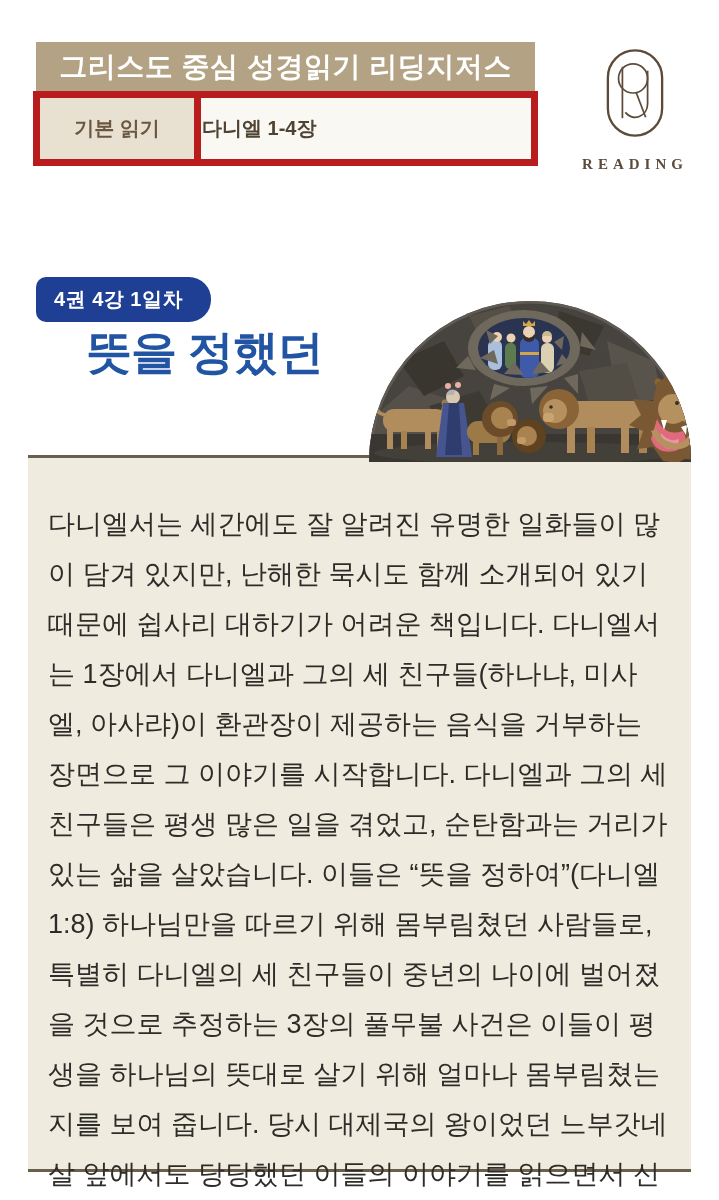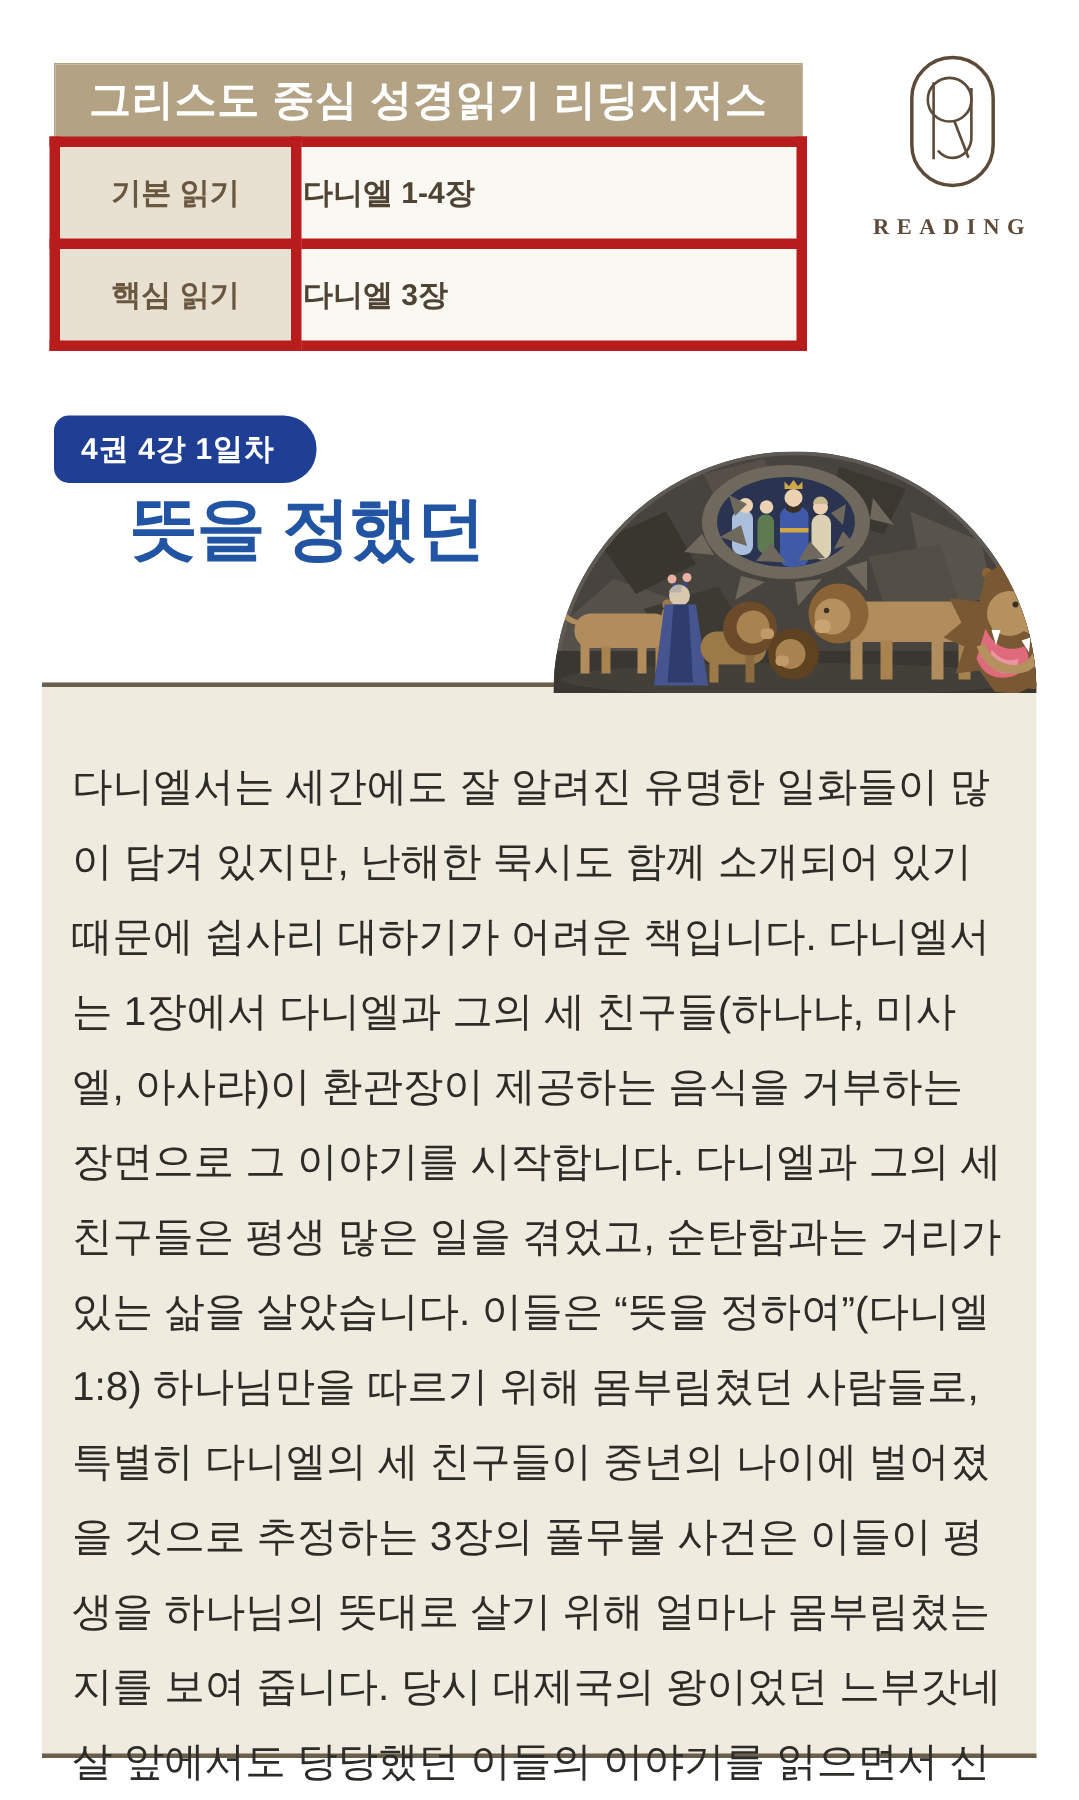--- a/index.html
+++ b/index.html
@@ -16,21 +16,21 @@
   .plan-table td{border:7px solid #b91c1c;}
   .plan-table .hdr td{border:1px solid #b3a283;}
   .plan-label{
     background:#e8e1d2;color:#6a573f;font-weight:700;font-size:20px;
     text-align:center;width:152px;height:59px;
   }
   .plan-value{
     background:#faf8f2;color:#4f4333;font-weight:600;font-size:20px;text-align:left;
   }
   
-  .brand{position:absolute;left:570px;top:34px;width:130px;text-align:center;}
+  .brand{position:absolute;left:570px;top:46px;width:130px;text-align:center;}
   .brand svg{display:block;margin:0 auto;}
   .wordmark{
     margin-top:10px;color:#5d4b3a;font-family:"Liberation Serif","DejaVu Serif",serif;
     font-size:15px;font-weight:600;letter-spacing:5px;line-height:29px;
   }
   
   .badge{
     position:absolute;left:36px;top:277px;background:#1e3f94;color:#ffffff;
     font-size:20px;font-weight:700;padding:9px 28px 9px 18px;
     border-radius:10px 22px 22px 10px;letter-spacing:0.5px;
@@ -58,24 +58,20 @@
 <div class="page">
 
   <table class="plan-table">
     <tbody>
         <tr class="hdr">
       <td colspan="2">그리스도 중심 성경읽기 리딩지저스</td>
     </tr>
     <tr>
       <td class="plan-label">기본 읽기</td>
       <td class="plan-value">다니엘 1-4장</td>
-    </tr>
-    <tr>
-      <td class="plan-label">핵심 읽기</td>
-      <td class="plan-value">다니엘 3장</td>
     </tr>
   </tbody>
     </table>
 
   <div class="brand">
     <svg width="62" height="94" viewBox="0 0 64 96">
       <rect x="4" y="4" width="56" height="88" rx="28" fill="none" stroke="#5d4b3a" stroke-width="2.4"></rect>
       <circle cx="30" cy="33" r="15" fill="none" stroke="#5d4b3a" stroke-width="1.8"></circle>
       <path d="M19,21 V74" stroke="#5d4b3a" stroke-width="1.8" fill="none"></path>
       <path d="M33,47 L43,73" stroke="#5d4b3a" stroke-width="1.8" fill="none"></path>

